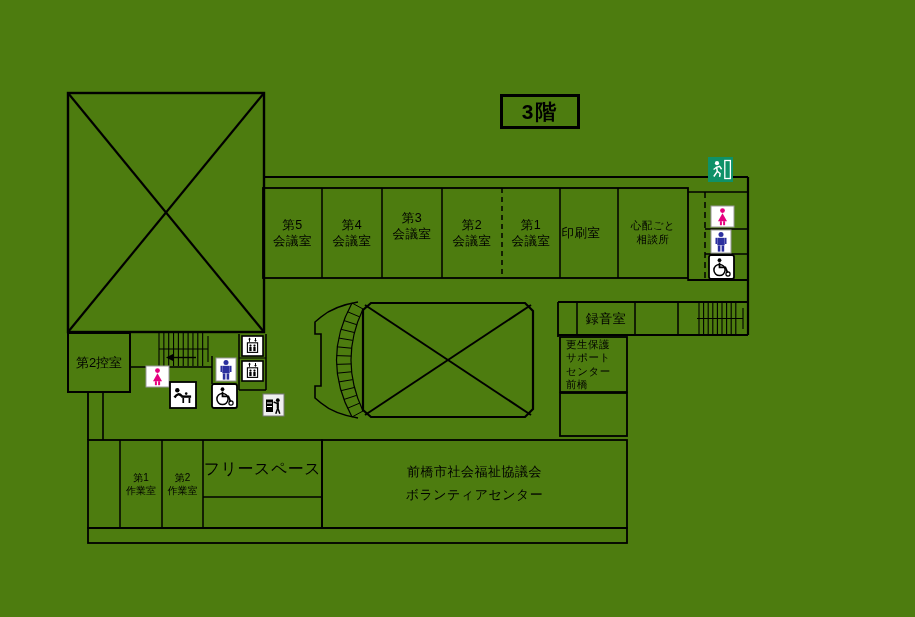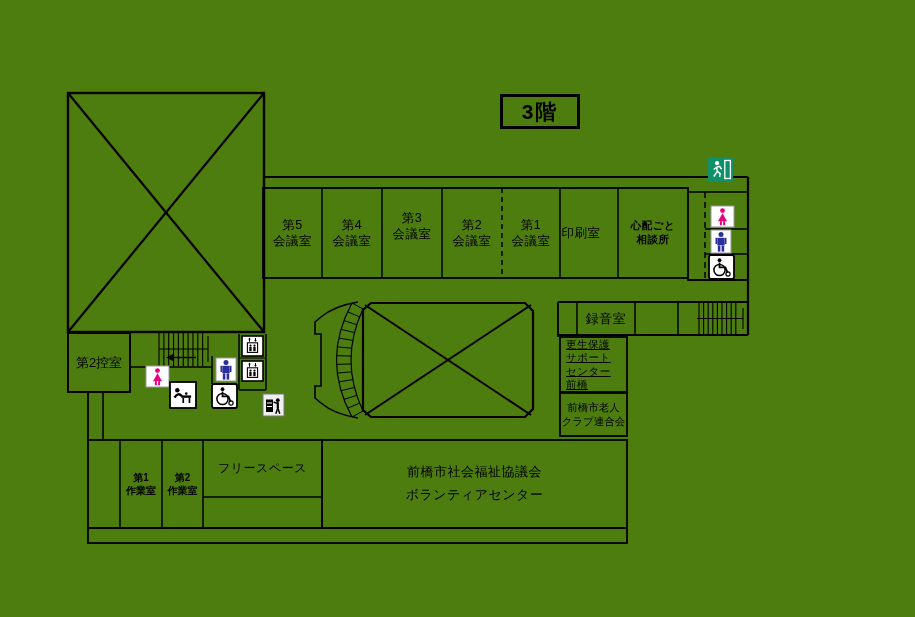--- a/index.html
+++ b/index.html
@@ -1,22 +1,22 @@
 <!DOCTYPE html>
 <html><head>
 <meta charset="utf-8">
 <style>
   html,body{margin:0;padding:0;background:#fff;}
   .plan{position:relative;width:915px;height:617px;background:#4d7c0f;overflow:hidden;
         font-family:"Liberation Sans","DejaVu Sans",sans-serif;color:#000;}
   .layer{position:absolute;left:0;top:0;}
   .lbl{position:absolute;display:flex;align-items:center;justify-content:center;
        text-align:center;white-space:pre-line;line-height:1.32;letter-spacing:.5px;}
-  .b{font-weight:700;}
-  .left-align{justify-content:flex-start;text-align:left;padding-left:6px;box-sizing:border-box;text-decoration:underline;}
+  .b{font-weight:400;}
+  .left-align{justify-content:flex-start;text-align:left;padding-left:6px;box-sizing:border-box;}
   .title-box{position:absolute;left:500px;top:94px;width:74px;height:29px;border:3px solid #000;
        display:flex;align-items:center;justify-content:center;font-size:21px;font-weight:700;letter-spacing:2px;}
 </style>
 </head>
 <body>
 
 <div class="plan">
 
   <svg id="plan-svg" class="layer" width="915" height="617" viewBox="0 0 915 617">
     <defs>
@@ -240,24 +240,22 @@
 会議室</div>
   <div class="lbl" style="left:560px;top:188px;width:42px;height:90px;font-size:12.5px">印刷室</div>
   <div class="lbl b" style="left:618px;top:188px;width:70px;height:90px;font-size:10.5px">心配ごと
 相談所</div>
 
   <div class="lbl" style="left:577px;top:302px;width:58px;height:33px;font-size:13px">録音室</div>
   <div class="lbl left-align" style="left:560px;top:337px;width:67px;height:55px;font-size:10.5px;line-height:1.25">更生保護
 サポート
 センター
 前橋</div>
-  <div class="lbl" style="left:560px;top:393px;width:67px;height:43px;font-size:10.5px;letter-spacing:0">前橋市老人
-クラブ連合会</div>
   <div class="lbl" style="left:68px;top:333px;width:62px;height:59px;font-size:13px;letter-spacing:0">第2控室</div>
   <div class="lbl b" style="left:120px;top:440px;width:42px;height:88px;font-size:10px;letter-spacing:0">第1
 作業室</div>
   <div class="lbl b" style="left:162px;top:440px;width:41px;height:88px;font-size:10px;letter-spacing:0">第2
 作業室</div>
-  <div class="lbl" style="left:203px;top:440px;width:119px;height:57px;font-size:12px">フリースペース</div>
+  <div class="lbl" style="left:203px;top:440px;width:119px;height:57px;font-size:16px">フリースペース</div>
   <div class="lbl" style="left:322px;top:440px;width:305px;height:88px;font-size:13px;line-height:1.75">前橋市社会福祉協議会
 ボランティアセンター</div>
 
 </div>
 
 </body></html>

